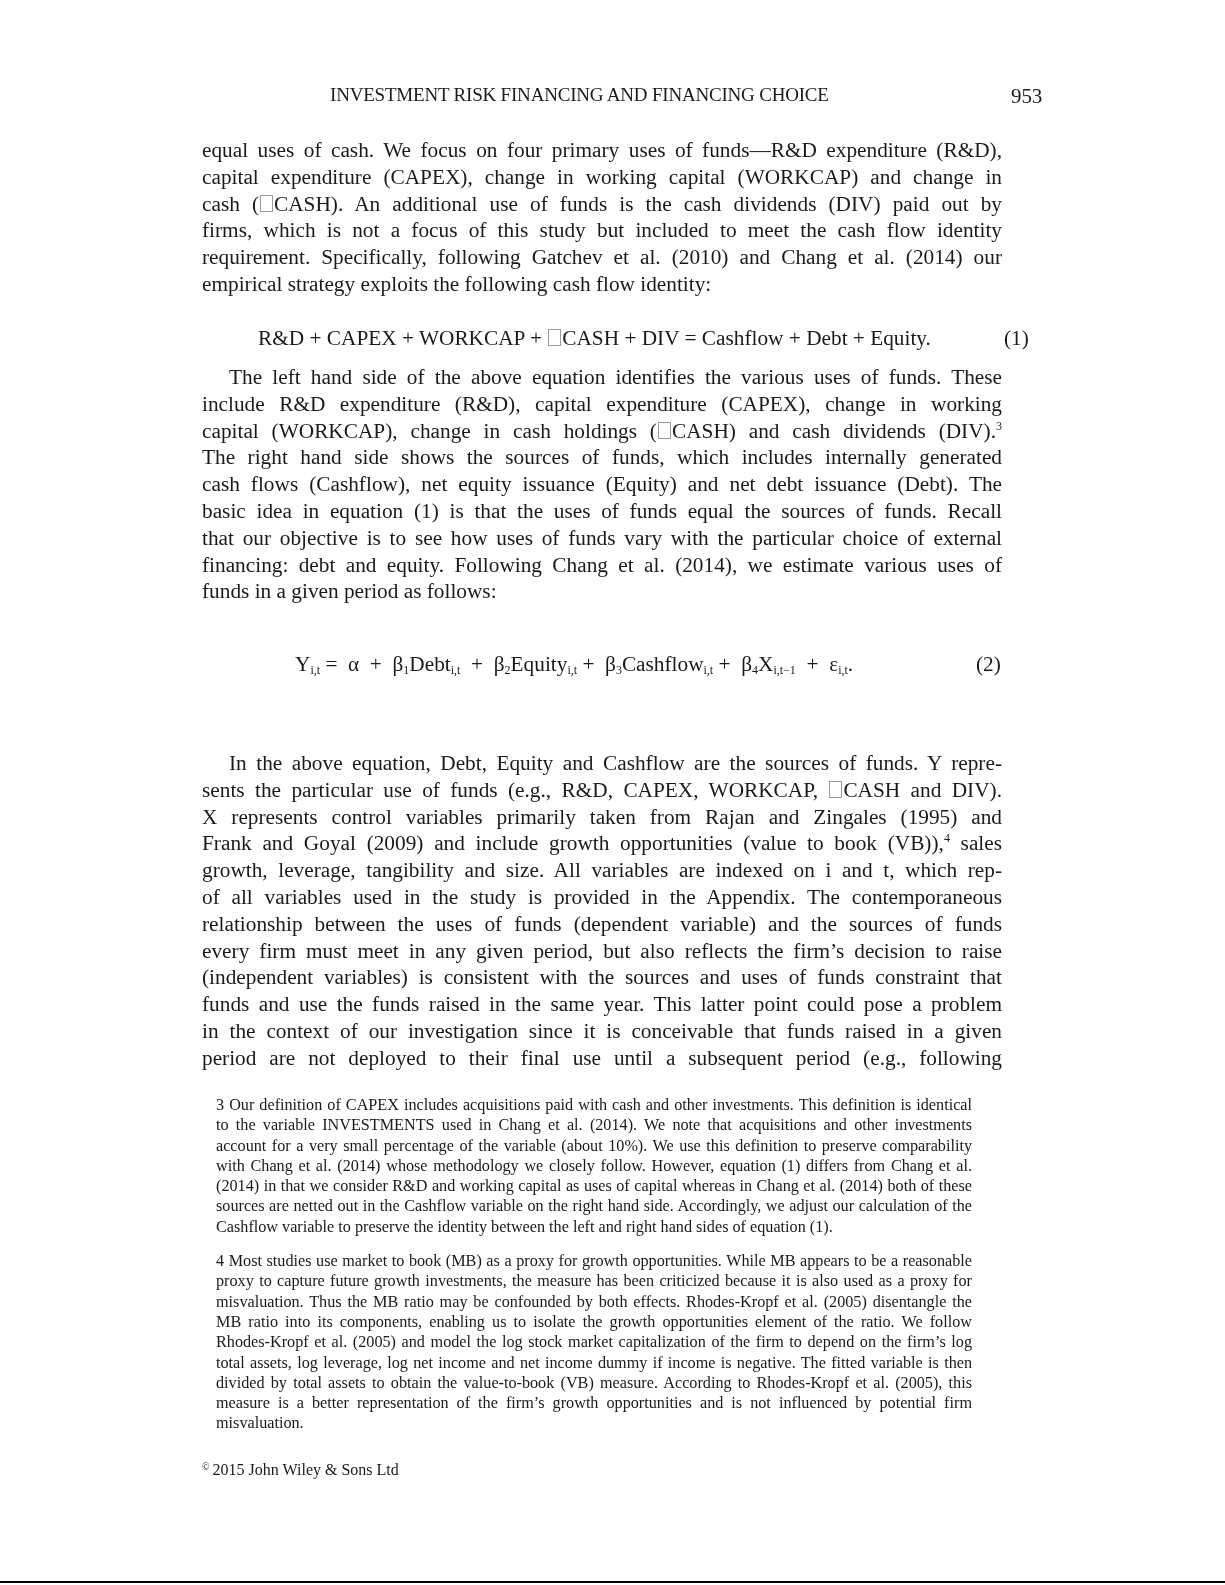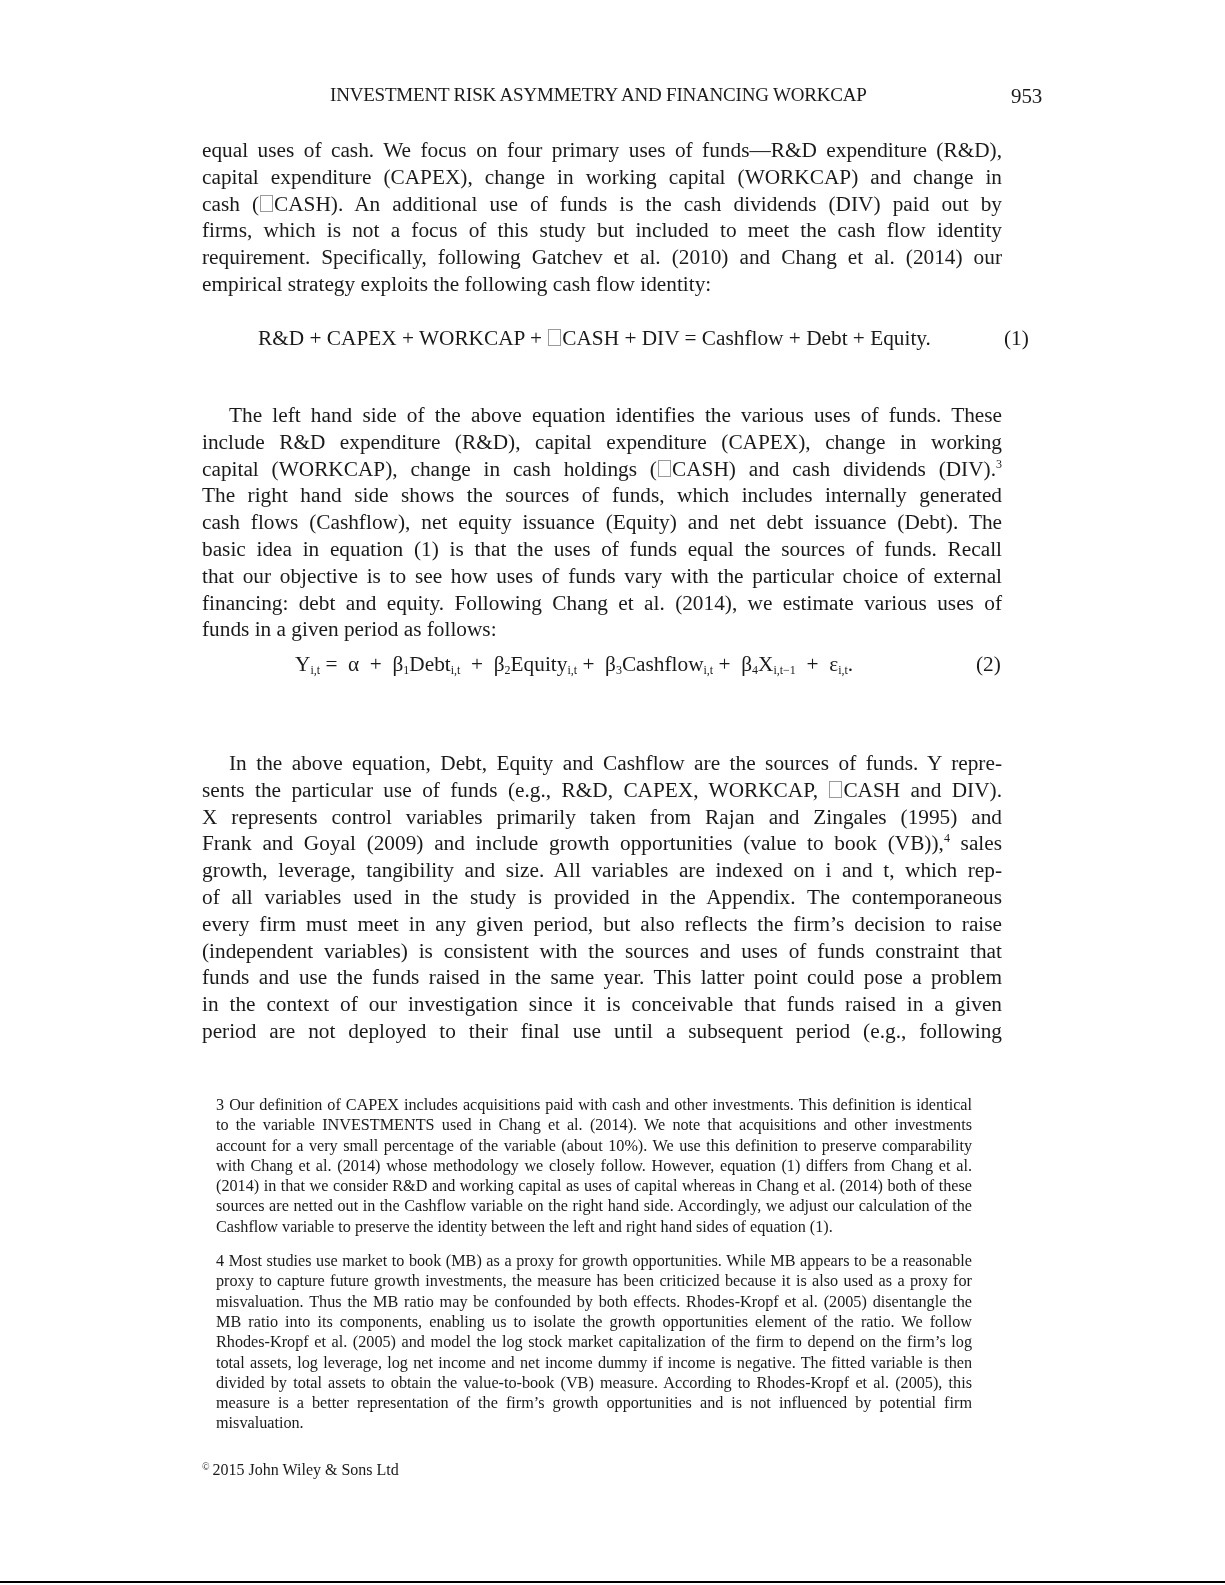--- a/index.html
+++ b/index.html
@@ -13,21 +13,21 @@
     }
     .header .title { position: absolute; left: 0; top: 0; }
     .header .pageno { position: absolute; right: 0; top: 0; font-size: 21px; }
     .body-text {
       position: absolute; left: 202px; width: 800px;
       font-size: 21.3px; line-height: 26.8px; text-align: justify;
     }
     .line { display: block; white-space: nowrap; text-align: justify; text-align-last: justify; }
     .line.last { text-align-last: left; }
     .p1 { top: 137px; }
-    .p2 { top: 402px; }
+    .p2 { top: 364px; }
     .p3 { top: 706px; margin-top: 44px; }
     .eq {
       position: absolute; font-size: 21.3px; white-space: nowrap;
     }
     .eq1 { top: 326px; left: 258px; }
     .eq1num { top: 326px; left: 1004px; }
     .eq2 { top: 652px; left: 295px; }
     .eq2num { top: 652px; left: 976px; }
     .eq sub { font-size: 12px; vertical-align: -3px; line-height: 0; }
     .sym { display: inline-block; width: 11px; height: 15px; border: 1px solid #9a9a9a; vertical-align: -1px; margin: 0 1px; }
@@ -42,21 +42,21 @@
     }
     .copyright .csym { font-size: 10px; vertical-align: 5px; margin-right: 3px; }
     .bottom-rule {
       position: absolute; left: 0; top: 1581px; width: 1225px; height: 2px; background: #000;
     }
   </style>
 </head>
 <body>
 
 <div class="header">
-  <span class="title">INVESTMENT RISK ASYMMETRY AND FINANCING WORKCAP</span>
+  <span class="title">INVESTMENT RISK FINANCING AND FINANCING CHOICE</span>
   <span class="pageno">953</span>
 </div>
 
 <div class="body-text p1">
   <span class="line">equal uses of cash. We focus on four primary uses of funds—R&amp;D expenditure (R&amp;D),</span>
   <span class="line">capital expenditure (CAPEX), change in working capital (WORKCAP) and change in</span>
   <span class="line"><span>cash (</span><span class="sym"></span><span>CASH). An additional use of funds is the cash dividends (DIV) paid out by</span></span>
   <span class="line">firms, which is not a focus of this study but included to meet the cash flow identity</span>
   <span class="line">requirement. Specifically, following Gatchev et al. (2010) and Chang et al. (2014) our</span>
   <span class="line last">empirical strategy exploits the following cash flow identity:</span>
@@ -84,20 +84,21 @@
 </div>
 <div class="eq eq2num">(2)</div>
 
 <div class="body-text p3">
   <span class="line" style="text-indent:27px">In the above equation, Debt, Equity and Cashflow are the sources of funds. Y repre-</span>
   <span class="line"><span style="white-space:pre">sents the particular use of funds (e.g., R&amp;D, CAPEX, WORKCAP, </span><span class="sym"></span><span>CASH and DIV).</span></span>
   <span class="line">X represents control variables primarily taken from Rajan and Zingales (1995) and</span>
   <span class="line"><span>Frank and Goyal (2009) and include growth opportunities (value to book (VB)),</span><sup>4</sup><span style="white-space:pre"> sales</span></span>
   <span class="line">growth, leverage, tangibility and size. All variables are indexed on i and t, which rep-</span>
   <span class="line">of all variables used in the study is provided in the Appendix. The contemporaneous</span>
+  <span class="line">relationship between the uses of funds (dependent variable) and the sources of funds</span>
   <span class="line">every firm must meet in any given period, but also reflects the firm’s decision to raise</span>
   <span class="line">(independent variables) is consistent with the sources and uses of funds constraint that</span>
   <span class="line">funds and use the funds raised in the same year. This latter point could pose a problem</span>
   <span class="line">in the context of our investigation since it is conceivable that funds raised in a given</span>
   <span class="line">period are not deployed to their final use until a subsequent period (e.g., following</span>
 </div>
 
 <div class="footnotes">
   <p class="fn" style="text-align:justify"><span>3</span> <span>Our definition of CAPEX includes acquisitions paid with cash and other investments. This definition is identical to the variable INVESTMENTS used in Chang et al. (2014). We note that acquisitions and other investments account for a very small percentage of the variable (about 10%). We use this definition to preserve comparability with Chang et al. (2014) whose methodology we closely follow. However, equation (1) differs from Chang et al. (2014) in that we consider R&amp;D and working capital as uses of capital whereas in Chang et al. (2014) both of these sources are netted out in the Cashflow variable on the right hand side. Accordingly, we adjust our calculation of the Cashflow variable to preserve the identity between the left and right hand sides of equation (1).</span></p>
   <p class="fn" style="text-align:justify"><span>4</span> <span>Most studies use market to book (MB) as a proxy for growth opportunities. While MB appears to be a reasonable proxy to capture future growth investments, the measure has been criticized because it is also used as a proxy for misvaluation. Thus the MB ratio may be confounded by both effects. Rhodes-Kropf et al. (2005) disentangle the MB ratio into its components, enabling us to isolate the growth opportunities element of the ratio. We follow Rhodes-Kropf et al. (2005) and model the log stock market capitalization of the firm to depend on the firm’s log total assets, log leverage, log net income and net income dummy if income is negative. The fitted variable is then divided by total assets to obtain the value-to-book (VB) measure. According to Rhodes-Kropf et al. (2005), this measure is a better representation of the firm’s growth opportunities and is not influenced by potential firm misvaluation.</span></p>

